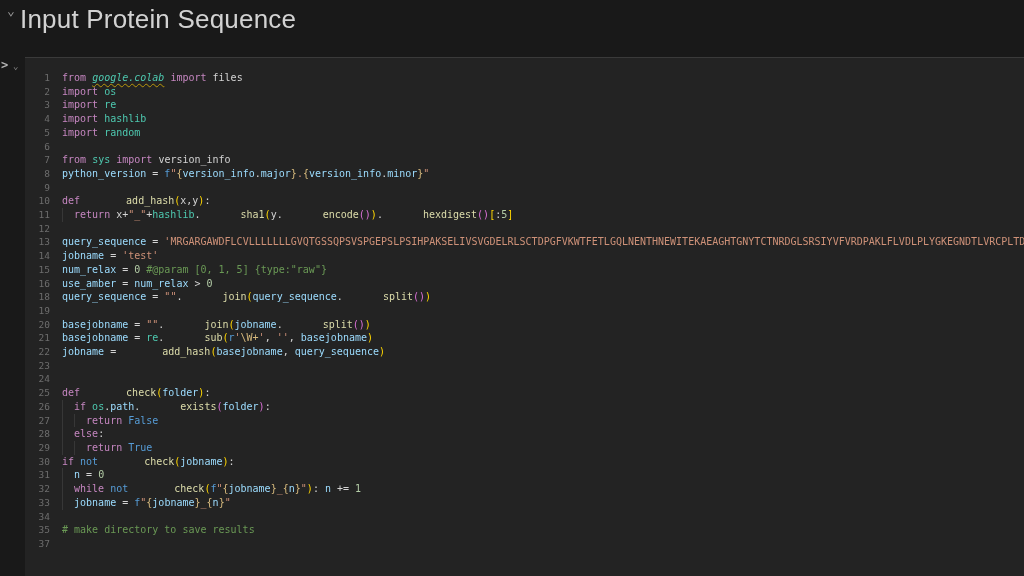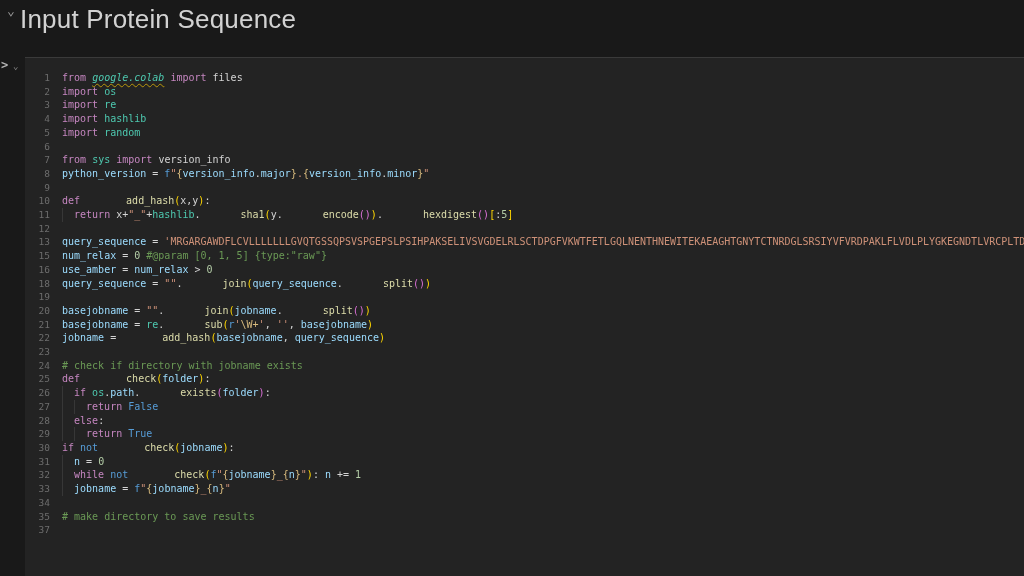--- a/index.html
+++ b/index.html
@@ -84,29 +84,30 @@
       <div class="line"><span class="ln">4</span><span class="code"><span class="t-kw">import</span><span class="t-pl"> </span><span class="t-mod">hashlib</span></span></div>
       <div class="line"><span class="ln">5</span><span class="code"><span class="t-kw">import</span><span class="t-pl"> </span><span class="t-mod">random</span></span></div>
       <div class="line"><span class="ln">6</span><span class="code"></span></div>
       <div class="line"><span class="ln">7</span><span class="code"><span class="t-kw">from</span><span class="t-pl"> </span><span class="t-mod">sys</span><span class="t-pl"> </span><span class="t-kw">import</span><span class="t-pl"> </span><span class="t-pl">version_info</span></span></div>
       <div class="line"><span class="ln">8</span><span class="code"><span class="t-var">python_version</span><span class="t-pl"> = </span><span class="t-kw2">f</span><span class="t-str">"</span><span class="t-esc">{</span><span class="t-var">version_info</span><span class="t-pl">.</span><span class="t-var">major</span><span class="t-esc">}</span><span class="t-str">.</span><span class="t-esc">{</span><span class="t-var">version_info</span><span class="t-pl">.</span><span class="t-var">minor</span><span class="t-esc">}</span><span class="t-str">"</span></span></div>
       <div class="line"><span class="ln">9</span><span class="code"></span></div>
       <div class="line"><span class="ln">10</span><span class="code"><span class="t-kw">def</span><span class="t-pl"> </span><span class="t-fn">add_hash</span><span class="t-br">(</span><span class="t-pl">x,y</span><span class="t-br">)</span><span class="t-pl">:</span></span></div>
       <div class="line"><span class="ln">11</span><span class="code"><span class="guide"></span><span class="t-kw">return</span><span class="t-pl"> x+</span><span class="t-str">"_"</span><span class="t-pl">+</span><span class="t-mod">hashlib</span><span class="t-pl">.</span><span class="t-fn">sha1</span><span class="t-br">(</span><span class="t-pl">y.</span><span class="t-fn">encode</span><span class="t-br2">()</span><span class="t-br">)</span><span class="t-pl">.</span><span class="t-fn">hexdigest</span><span class="t-br2">()</span><span class="t-br">[</span><span class="t-pl">:</span><span class="t-num">5</span><span class="t-br">]</span></span></div>
       <div class="line"><span class="ln">12</span><span class="code"></span></div>
       <div class="line"><span class="ln">13</span><span class="code"><span class="t-var">query_sequence</span><span class="t-pl"> = </span><span class="t-str">'MRGARGAWDFLCVLLLLLLLGVQTGSSQPSVSPGEPSLPSIHPAKSELIVSVGDELRLSCTDPGFVKWTFETLGQLNENTHNEWITEKAEAGHTGNYTCTNRDGLSRSIYVFVRDPAKLFLVDLPLYGKEGNDTLVRCPLTDPEVTNYSLRGCEG</span></span></div>
+      <div class="line"><span class="ln">14</span><span class="code"><span class="t-var">jobname</span><span class="t-pl"> = </span><span class="t-str">'test'</span></span></div>
       <div class="line"><span class="ln">15</span><span class="code"><span class="t-var">num_relax</span><span class="t-pl"> = </span><span class="t-num">0</span><span class="t-pl"> </span><span class="t-cm">#@param [0, 1, 5] {type:"raw"}</span></span></div>
       <div class="line"><span class="ln">16</span><span class="code"><span class="t-var">use_amber</span><span class="t-pl"> = </span><span class="t-var">num_relax</span><span class="t-pl"> &gt; </span><span class="t-num">0</span></span></div>
       <div class="line"><span class="ln">18</span><span class="code"><span class="t-var">query_sequence</span><span class="t-pl"> = </span><span class="t-str">""</span><span class="t-pl">.</span><span class="t-fn">join</span><span class="t-br">(</span><span class="t-var">query_sequence</span><span class="t-pl">.</span><span class="t-fn">split</span><span class="t-br2">()</span><span class="t-br">)</span></span></div>
       <div class="line"><span class="ln">19</span><span class="code"></span></div>
       <div class="line"><span class="ln">20</span><span class="code"><span class="t-var">basejobname</span><span class="t-pl"> = </span><span class="t-str">""</span><span class="t-pl">.</span><span class="t-fn">join</span><span class="t-br">(</span><span class="t-var">jobname</span><span class="t-pl">.</span><span class="t-fn">split</span><span class="t-br2">()</span><span class="t-br">)</span></span></div>
       <div class="line"><span class="ln">21</span><span class="code"><span class="t-var">basejobname</span><span class="t-pl"> = </span><span class="t-mod">re</span><span class="t-pl">.</span><span class="t-fn">sub</span><span class="t-br">(</span><span class="t-kw2">r</span><span class="t-str">'</span><span class="t-esc">\W+</span><span class="t-str">'</span><span class="t-pl">, </span><span class="t-str">''</span><span class="t-pl">, </span><span class="t-var">basejobname</span><span class="t-br">)</span></span></div>
       <div class="line"><span class="ln">22</span><span class="code"><span class="t-var">jobname</span><span class="t-pl"> = </span><span class="t-fn">add_hash</span><span class="t-br">(</span><span class="t-var">basejobname</span><span class="t-pl">, </span><span class="t-var">query_sequence</span><span class="t-br">)</span></span></div>
       <div class="line"><span class="ln">23</span><span class="code"></span></div>
-      <div class="line"><span class="ln">24</span><span class="code"><span class="t-cm"># check if directory with jobname exists</span></span></div>
+      <div class="line"><span class="ln">24</span></div>
       <div class="line"><span class="ln">25</span><span class="code"><span class="t-kw">def</span><span class="t-pl"> </span><span class="t-fn">check</span><span class="t-br">(</span><span class="t-var">folder</span><span class="t-br">)</span><span class="t-pl">:</span></span></div>
       <div class="line"><span class="ln">26</span><span class="code"><span class="guide"></span><span class="t-kw">if</span><span class="t-pl"> </span><span class="t-mod">os</span><span class="t-pl">.</span><span class="t-var">path</span><span class="t-pl">.</span><span class="t-fn">exists</span><span class="t-br2">(</span><span class="t-var">folder</span><span class="t-br2">)</span><span class="t-pl">:</span></span></div>
       <div class="line"><span class="ln">27</span><span class="code"><span class="guide"></span><span class="guide"></span><span class="t-kw">return</span><span class="t-pl"> </span><span class="t-kw2">False</span></span></div>
       <div class="line"><span class="ln">28</span><span class="code"><span class="guide"></span><span class="t-kw">else</span><span class="t-pl">:</span></span></div>
       <div class="line"><span class="ln">29</span><span class="code"><span class="guide"></span><span class="guide"></span><span class="t-kw">return</span><span class="t-pl"> </span><span class="t-kw2">True</span></span></div>
       <div class="line"><span class="ln">30</span><span class="code"><span class="t-kw">if</span><span class="t-pl"> </span><span class="t-kw2">not</span><span class="t-pl"> </span><span class="t-fn">check</span><span class="t-br">(</span><span class="t-var">jobname</span><span class="t-br">)</span><span class="t-pl">:</span></span></div>
       <div class="line"><span class="ln">31</span><span class="code"><span class="guide"></span><span class="t-var">n</span><span class="t-pl"> = </span><span class="t-num">0</span></span></div>
       <div class="line"><span class="ln">32</span><span class="code"><span class="guide"></span><span class="t-kw">while</span><span class="t-pl"> </span><span class="t-kw2">not</span><span class="t-pl"> </span><span class="t-fn">check</span><span class="t-br">(</span><span class="t-kw2">f</span><span class="t-str">"</span><span class="t-esc">{</span><span class="t-var">jobname</span><span class="t-esc">}</span><span class="t-str">_</span><span class="t-esc">{</span><span class="t-var">n</span><span class="t-esc">}</span><span class="t-str">"</span><span class="t-br">)</span><span class="t-pl">: </span><span class="t-var">n</span><span class="t-pl"> += </span><span class="t-num">1</span></span></div>
       <div class="line"><span class="ln">33</span><span class="code"><span class="guide"></span><span class="t-var">jobname</span><span class="t-pl"> = </span><span class="t-kw2">f</span><span class="t-str">"</span><span class="t-esc">{</span><span class="t-var">jobname</span><span class="t-esc">}</span><span class="t-str">_</span><span class="t-esc">{</span><span class="t-var">n</span><span class="t-esc">}</span><span class="t-str">"</span></span></div>
       <div class="line"><span class="ln">34</span><span class="code"></span></div>

